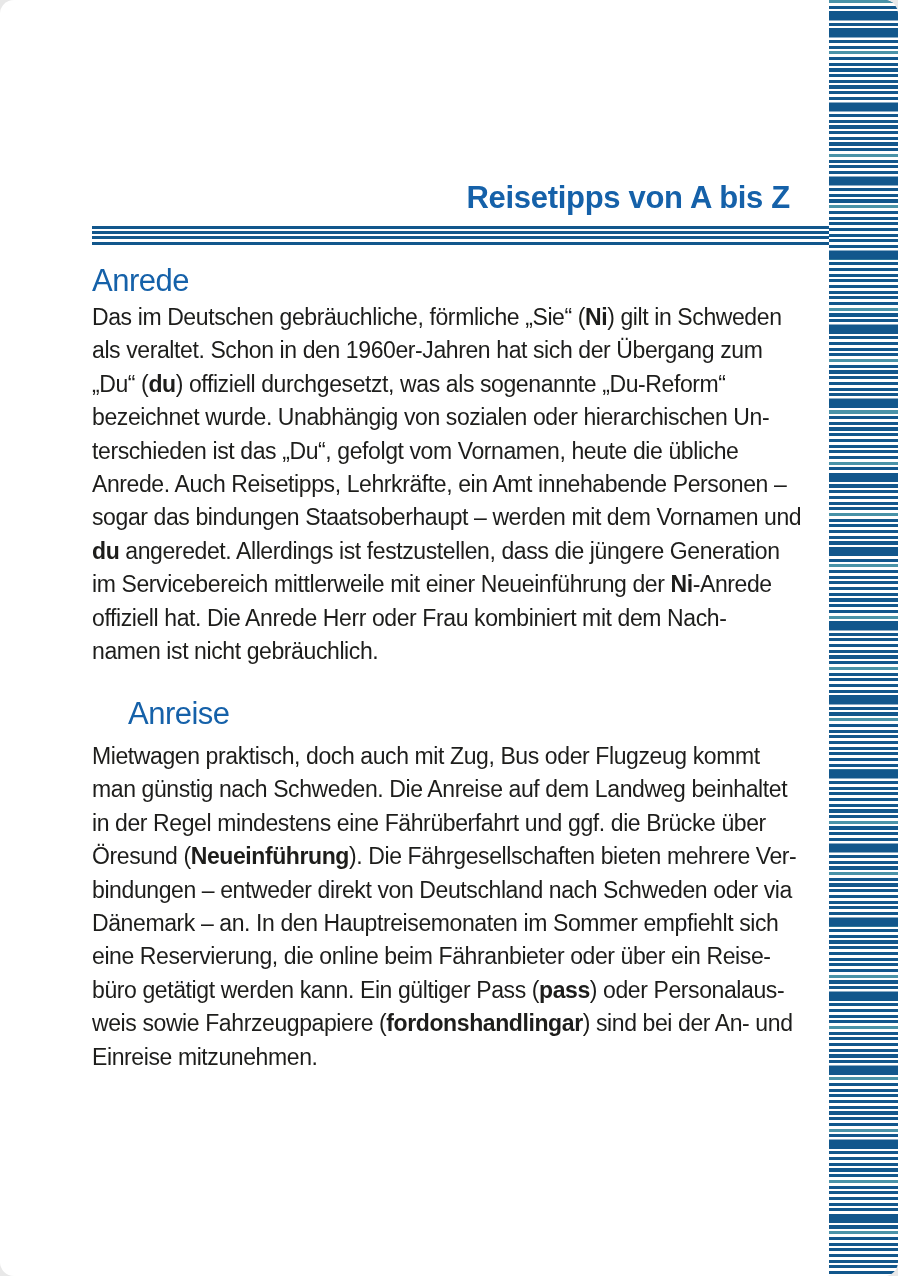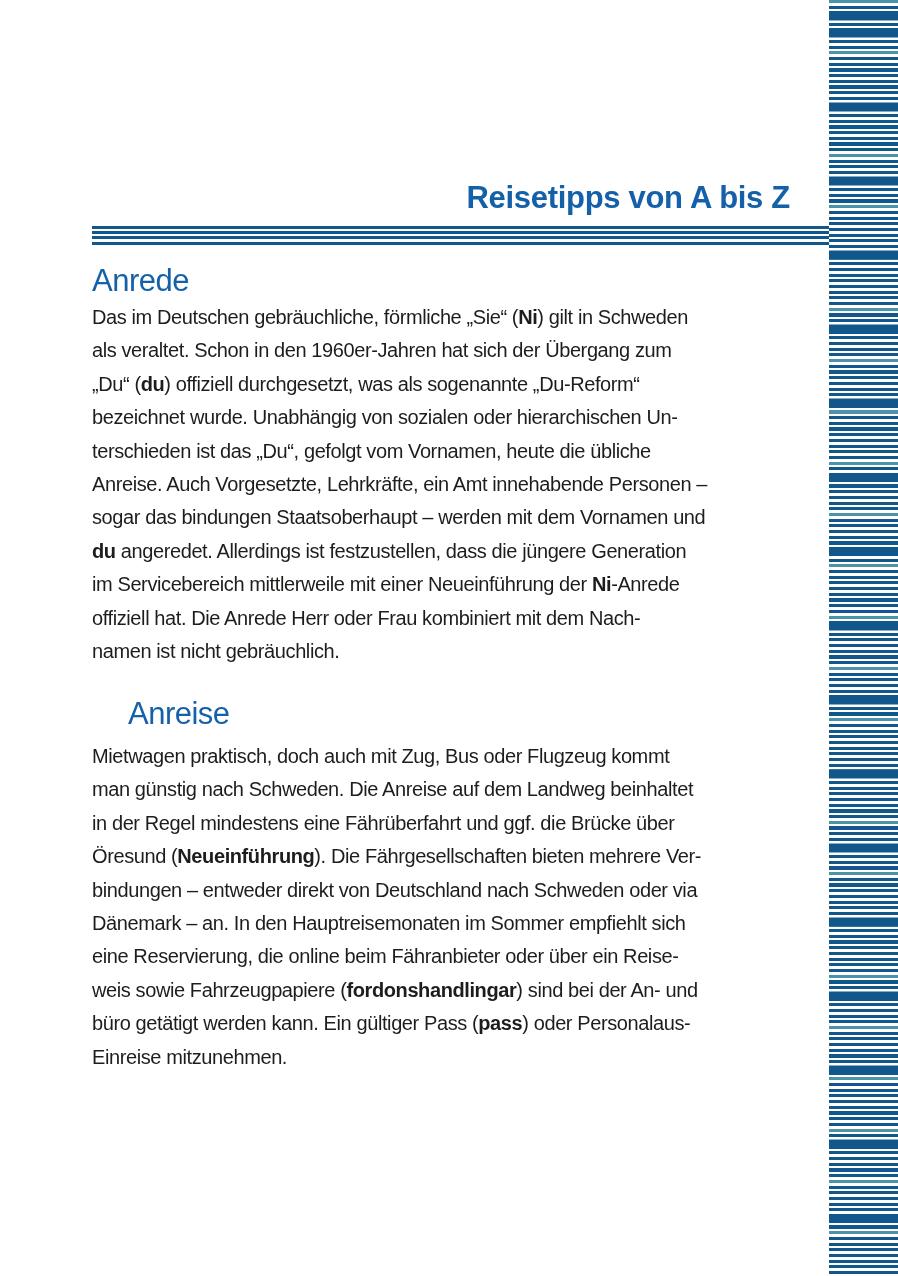--- a/index.html
+++ b/index.html
@@ -10,20 +10,21 @@
     --paper:#ffffff;
   }
   html,body{margin:0;padding:0;background:#e8e8e8;}
   .page{
     position:relative;
     width:898px;height:1276px;
     background:var(--paper);
     overflow:hidden;
     font-family:"Liberation Sans","DejaVu Sans",sans-serif;
     color:var(--text-color);
+    border-radius:14px;
   }
   
   .stripes{
     position:absolute;top:0;left:829px;width:69px;height:1276px;
     background:
       
       repeating-linear-gradient(to bottom,
         var(--stripe-blue) 0 8.8px,
         transparent 8.8px 74.1px),
       
@@ -55,21 +56,21 @@
     position:absolute;left:92px;
     font-size:31px;font-weight:400;line-height:1;
     letter-spacing:-0.5px;
     color:var(--heading-blue);
     margin:0;
   }
   #heading-anrede{top:265px;}
   #heading-anreise{top:698px;margin-left:36px;}
   .para{
     position:absolute;left:92px;width:730px;
-    font-size:20px;line-height:33.4px;
+    font-size:23px;line-height:33.4px;
     letter-spacing:-0.4px;
   }
   #para-anrede{top:301px;}
   #para-anreise{top:740px;}
   .line{white-space:nowrap;}
   .line .b{font-weight:700;}
 </style>
 </head>
 <body>
 
@@ -82,36 +83,36 @@
   <div class="header-rule"></div>
 
   <h2 class="section-heading" id="heading-anrede">Anrede</h2>
 
   <div class="para" id="para-anrede">
       <div class="line"><span>Das im Deutschen gebräuchliche, förmliche „Sie“ (</span><span class="b">Ni</span><span>) gilt in Schweden</span></div>
       <div class="line"><span>als veraltet. Schon in den 1960er-Jahren hat sich der Übergang zum</span></div>
       <div class="line"><span>„Du“ (</span><span class="b">du</span><span>) offiziell durchgesetzt, was als sogenannte „Du-Reform“</span></div>
       <div class="line"><span>bezeichnet wurde. Unabhängig von sozialen oder hierarchischen Un-</span></div>
       <div class="line"><span>terschieden ist das „Du“, gefolgt vom Vornamen, heute die übliche</span></div>
-      <div class="line"><span>Anreise. Auch Vorgesetzte, Lehrkräfte, ein Amt innehabende Personen –</span></div>
+      <div class="line"><span>Anrede. Auch Reisetipps, Lehrkräfte, ein Amt innehabende Personen –</span></div>
       <div class="line"><span>sogar das bindungen Staatsoberhaupt – werden mit dem Vornamen und</span></div>
       <div class="line"><span class="b">du</span><span> angeredet. Allerdings ist festzustellen, dass die jüngere Generation</span></div>
       <div class="line"><span>im Servicebereich mittlerweile mit einer Neueinführung der </span><span class="b">Ni</span><span>-Anrede</span></div>
       <div class="line"><span>offiziell hat. Die Anrede Herr oder Frau kombiniert mit dem Nach-</span></div>
       <div class="line"><span>namen ist nicht gebräuchlich.</span></div>
     </div>
 
   <h2 class="section-heading" id="heading-anreise">Anreise</h2>
 
   <div class="para" id="para-anreise">
       <div class="line"><span>Mietwagen praktisch, doch auch mit Zug, Bus oder Flugzeug kommt</span></div>
       <div class="line"><span>man günstig nach Schweden. Die Anreise auf dem Landweg beinhaltet</span></div>
       <div class="line"><span>in der Regel mindestens eine Fährüberfahrt und ggf. die Brücke über</span></div>
       <div class="line"><span>Öresund (</span><span class="b">Neueinführung</span><span>). Die Fährgesellschaften bieten mehrere Ver-</span></div>
       <div class="line"><span>bindungen – entweder direkt von Deutschland nach Schweden oder via</span></div>
       <div class="line"><span>Dänemark – an. In den Hauptreisemonaten im Sommer empfiehlt sich</span></div>
       <div class="line"><span>eine Reservierung, die online beim Fähranbieter oder über ein Reise-</span></div>
+      <div class="line"><span>büro getätigt werden kann. Ein gültiger Pass (</span><span class="b">pass</span><span>) oder Personalaus-</span></div>
       <div class="line"><span>weis sowie Fahrzeugpapiere (</span><span class="b">fordonshandlingar</span><span>) sind bei der An- und</span></div>
-      <div class="line"><span>büro getätigt werden kann. Ein gültiger Pass (</span><span class="b">pass</span><span>) oder Personalaus-</span></div>
       <div class="line"><span>Einreise mitzunehmen.</span></div>
     </div>
 
 </div>
 
 </body></html>

